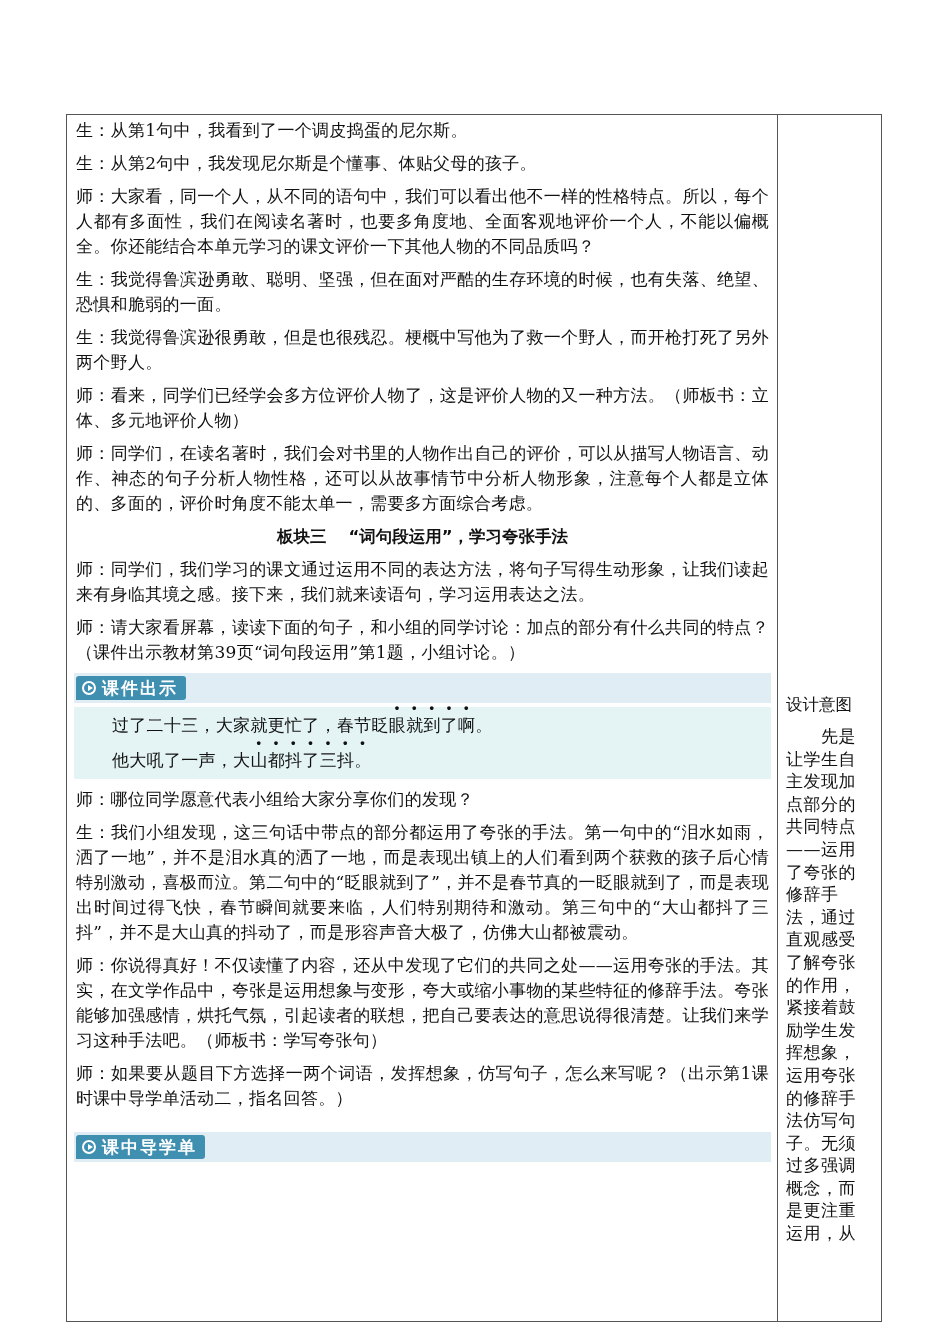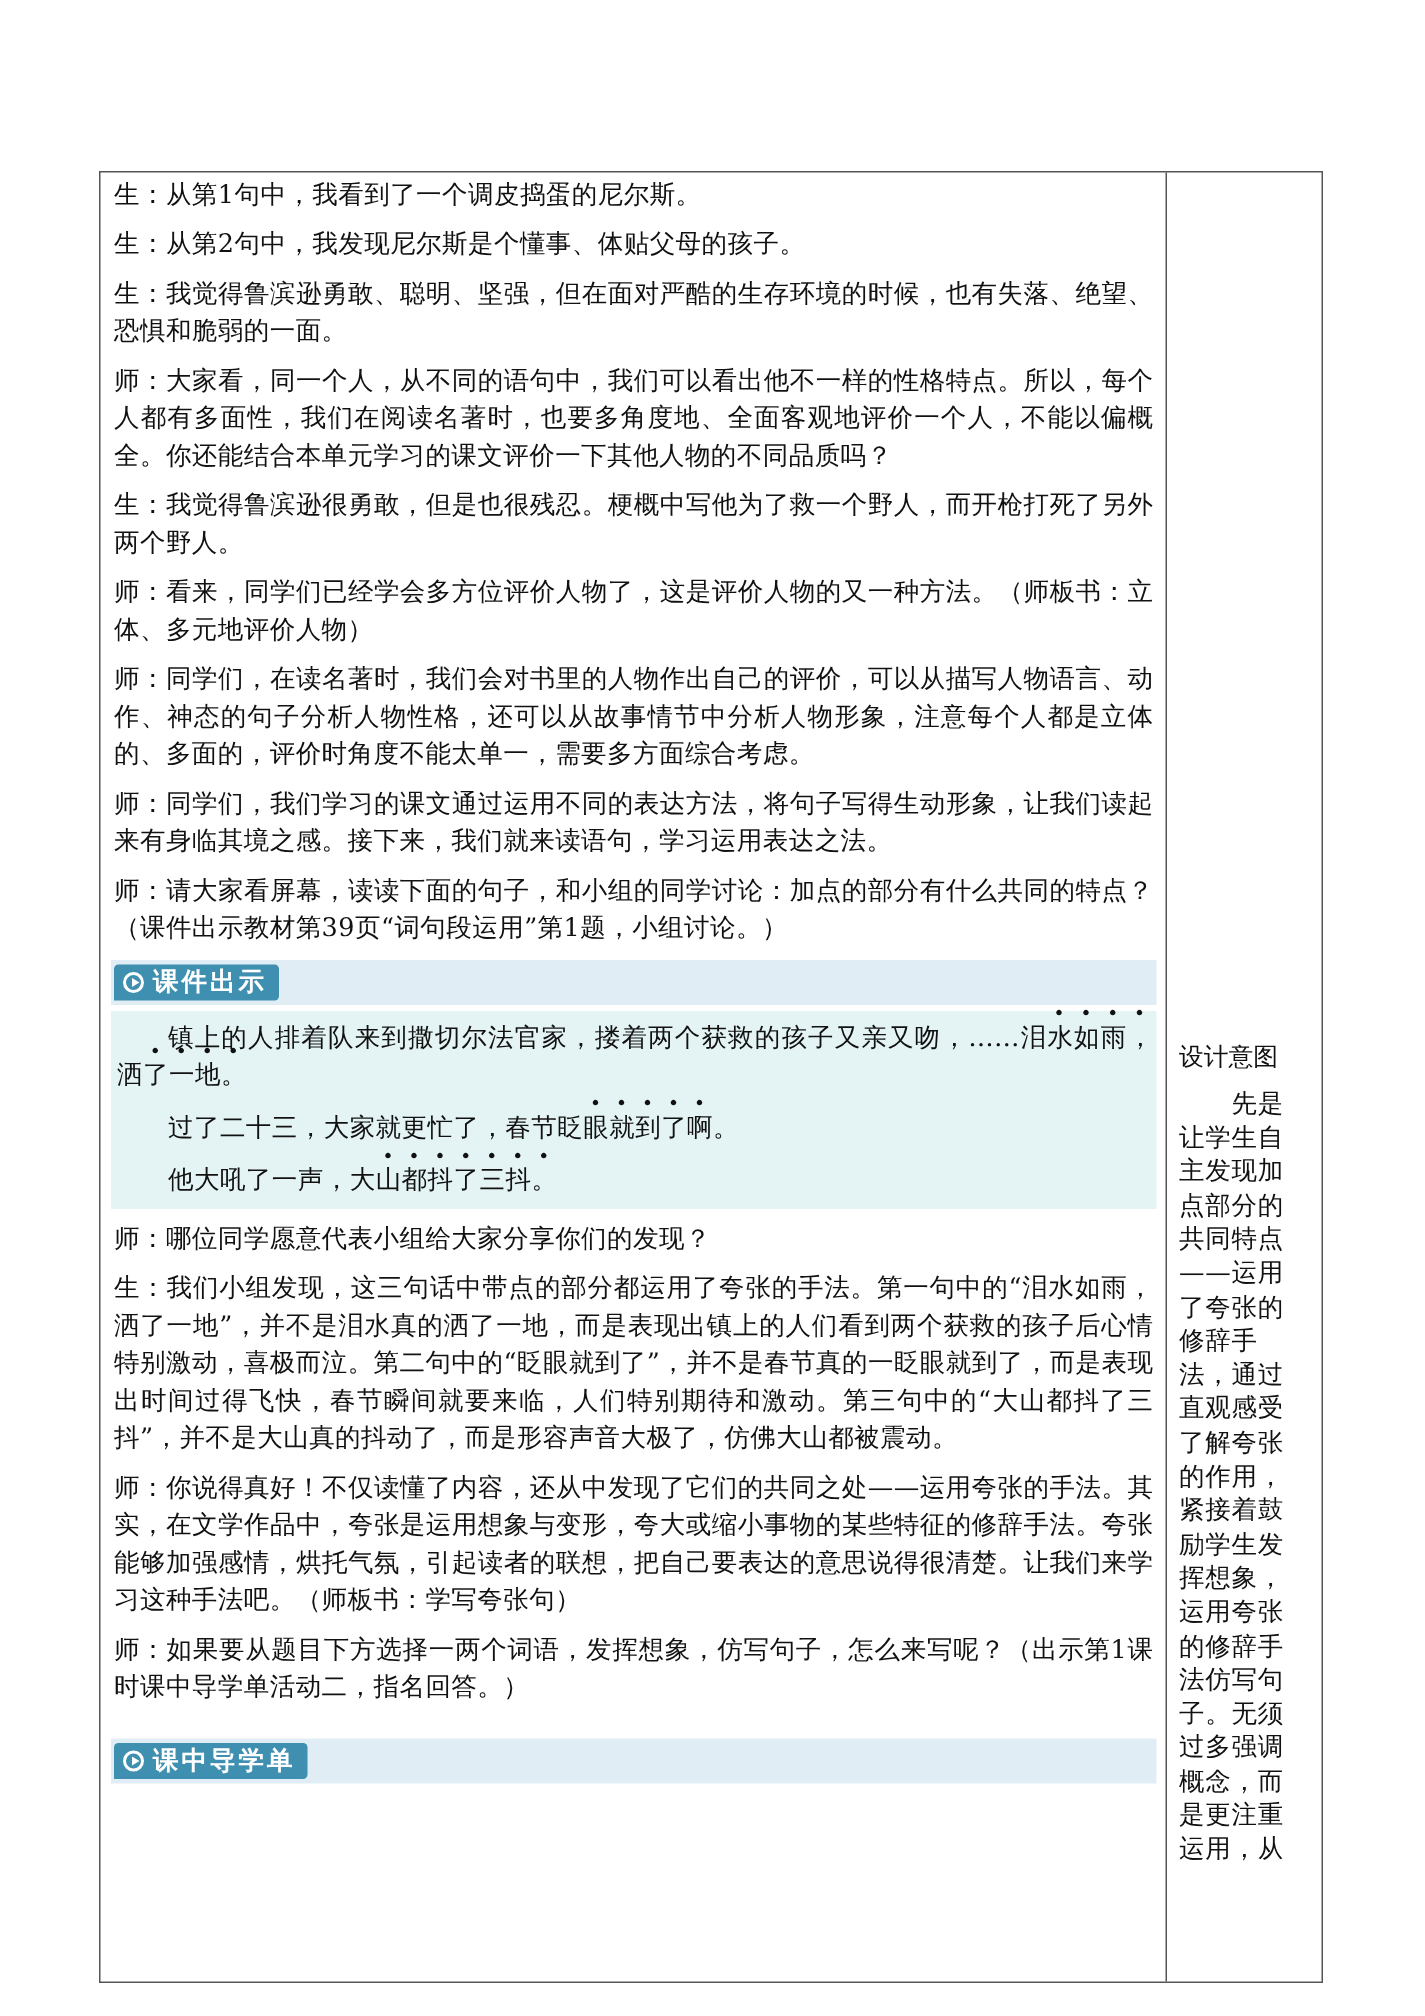--- a/index.html
+++ b/index.html
@@ -36,39 +36,41 @@
   .side-text { font-size: 17px; line-height: 22.6px; width: 80px; word-break: break-all;
                letter-spacing: 0.5px; }
 </style>
 </head>
 <body>
 
 <div class="page-table">
   <div class="main-col">
     <p class="para">生：从第1句中，我看到了一个调皮捣蛋的尼尔斯。</p>
     <p class="para">生：从第2句中，我发现尼尔斯是个懂事、体贴父母的孩子。</p>
+    <p class="para">师：大家看，同一个人，从不同的语句中，我们可以看出他不一样的性格特点。所以，每个人都有多面性，我们在阅读名著时，也要多角度地、全面客观地评价一个人，不能以偏概全。你还能结合本单元学习的课文评价一下其他人物的不同品质吗？</p>
     <p class="para">生：我觉得鲁滨逊勇敢、聪明、坚强，但在面对严酷的生存环境的时候，也有失落、绝望、恐惧和脆弱的一面。</p>
-    <p class="para">师：大家看，同一个人，从不同的语句中，我们可以看出他不一样的性格特点。所以，每个人都有多面性，我们在阅读名著时，也要多角度地、全面客观地评价一个人，不能以偏概全。你还能结合本单元学习的课文评价一下其他人物的不同品质吗？</p>
     <p class="para">生：我觉得鲁滨逊很勇敢，但是也很残忍。梗概中写他为了救一个野人，而开枪打死了另外两个野人。</p>
     <p class="para">师：看来，同学们已经学会多方位评价人物了，这是评价人物的又一种方法。（师板书：立体、多元地评价人物）</p>
     <p class="para">师：同学们，在读名著时，我们会对书里的人物作出自己的评价，可以从描写人物语言、动作、神态的句子分析人物性格，还可以从故事情节中分析人物形象，注意每个人都是立体的、多面的，评价时角度不能太单一，需要多方面综合考虑。</p>
 
+    <div class="section-heading">
+      <span>板块三</span><span class="gap"></span><span>“词句段运用”，学习夸张手法</span>
+    </div>
 
     <p class="para">师：同学们，我们学习的课文通过运用不同的表达方法，将句子写得生动形象，让我们读起来有身临其境之感。接下来，我们就来读语句，学习运用表达之法。</p>
     <p class="para">师：请大家看屏幕，读读下面的句子，和小组的同学讨论：加点的部分有什么共同的特点？（课件出示教材第39页“词句段运用”第1题，小组讨论。）</p>
 
     <div class="banner">
       <div class="banner-tab">
         <span class="play-icon"></span>
         <span>课件出示</span>
       </div>
     </div>
 
     <div class="example-box">
-      <p class="para indent"><span>镇上的人排着队来到撒切尔法官家，搂着两个获救的孩子又亲又吻，……</span><span class="dotted"><span class="dot">泪</span><span class="dot">水</span><span class="dot">如</span><span class="dot">雨</span><span>，</span><span class="dot">洒</span><span class="dot">了</span><span class="dot">一</span><span class="dot">地</span></span><span>。</span></p>
       <p class="para indent"><span>过了二十三，大家就更忙了，春节</span><span class="dotted"><span class="dot">眨</span><span class="dot">眼</span><span class="dot">就</span><span class="dot">到</span><span class="dot">了</span></span><span>啊。</span></p>
       <p class="para indent"><span>他大吼了一声，</span><span class="dotted"><span class="dot">大</span><span class="dot">山</span><span class="dot">都</span><span class="dot">抖</span><span class="dot">了</span><span class="dot">三</span><span class="dot">抖</span></span><span>。</span></p>
     </div>
 
     <p class="para">师：哪位同学愿意代表小组给大家分享你们的发现？</p>
     <p class="para">生：我们小组发现，这三句话中带点的部分都运用了夸张的手法。第一句中的“泪水如雨，洒了一地”，并不是泪水真的洒了一地，而是表现出镇上的人们看到两个获救的孩子后心情特别激动，喜极而泣。第二句中的“眨眼就到了”，并不是春节真的一眨眼就到了，而是表现出时间过得飞快，春节瞬间就要来临，人们特别期待和激动。第三句中的“大山都抖了三抖”，并不是大山真的抖动了，而是形容声音大极了，仿佛大山都被震动。</p>
     <p class="para">师：你说得真好！不仅读懂了内容，还从中发现了它们的共同之处——运用夸张的手法。其实，在文学作品中，夸张是运用想象与变形，夸大或缩小事物的某些特征的修辞手法。夸张能够加强感情，烘托气氛，引起读者的联想，把自己要表达的意思说得很清楚。让我们来学习这种手法吧。（师板书：学写夸张句）</p>
     <p class="para" style="margin-bottom:21px;">师：如果要从题目下方选择一两个词语，发挥想象，仿写句子，怎么来写呢？（出示第1课时课中导学单活动二，指名回答。）</p>
 
     <div class="banner">

